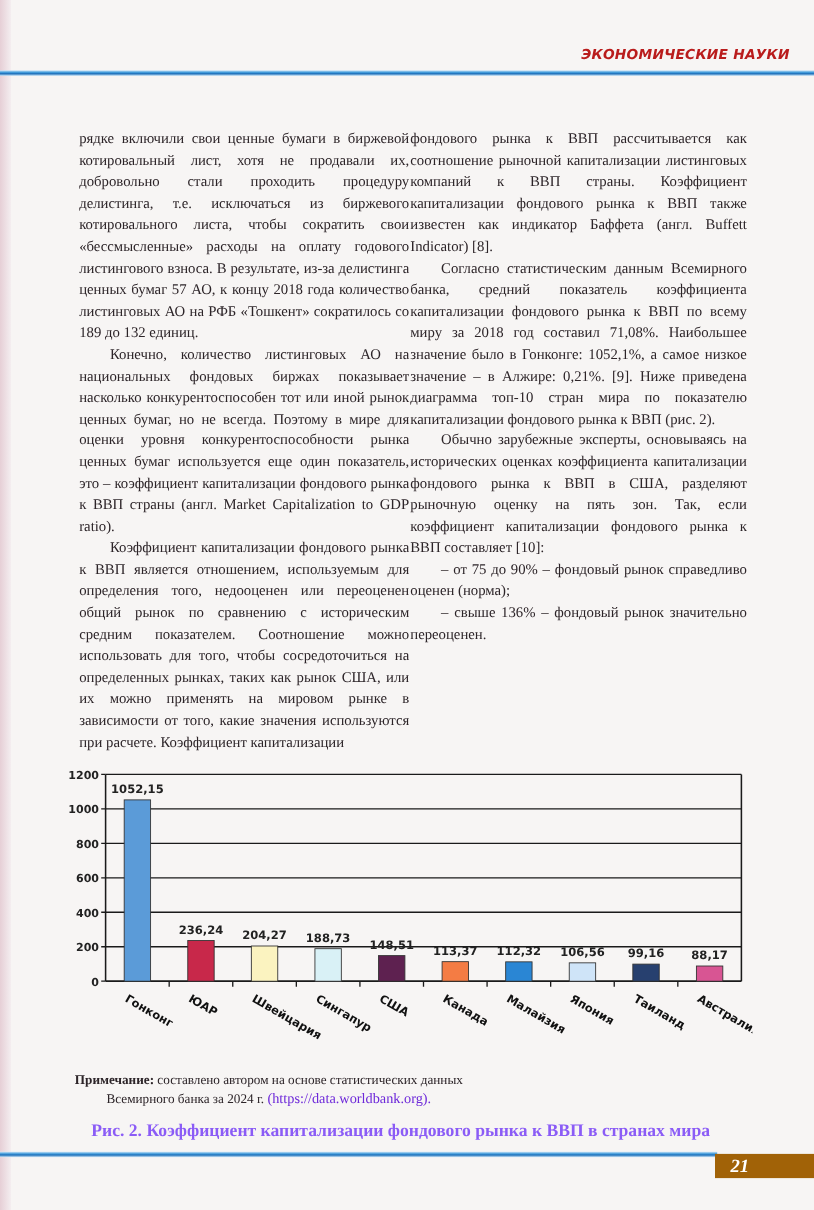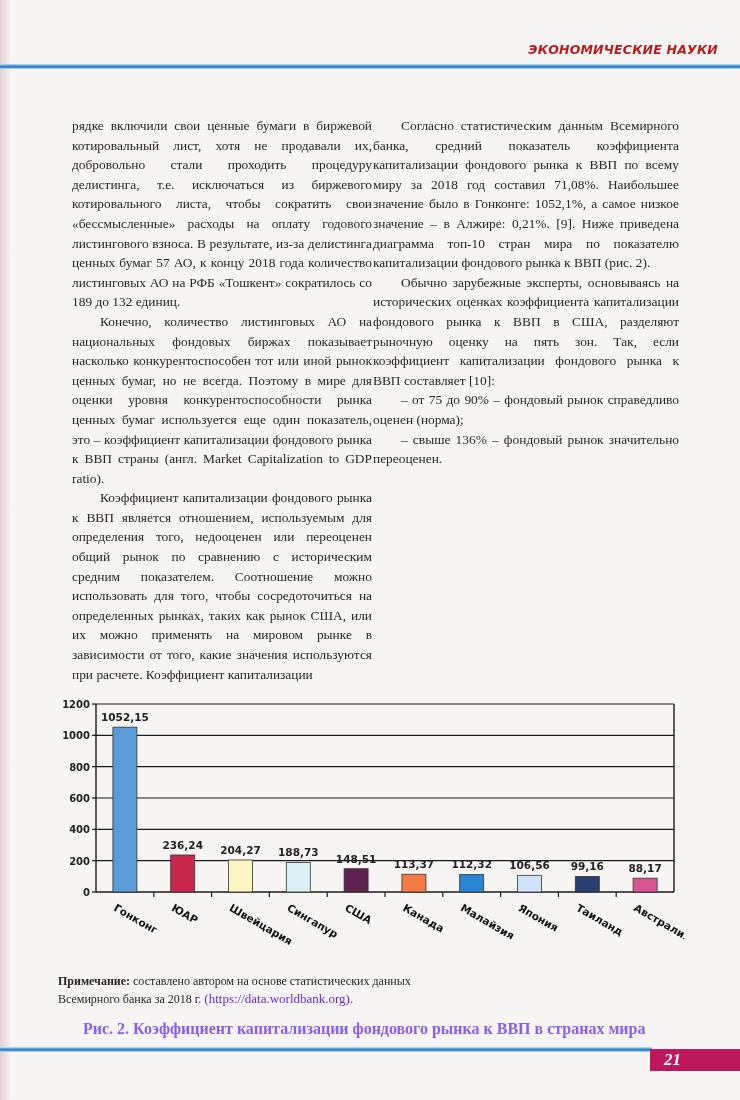--- a/index.html
+++ b/index.html
@@ -35,58 +35,59 @@
     .col-right { left: 373px; width: 306px; }
     .col p { margin: 0; }
     .col p.indent { text-indent: 28px; }
     .col p.list { text-indent: 28px; }
 
     .chart {
       position: absolute; left: 44px; top: 694px; width: 640px; height: 260px;
     }
     .chart svg { display: block; }
     .note {
-      position: absolute; left: 58px; top: 972px;
+      position: absolute; left: 68px; top: 972px;
       font-family: "Liberation Serif", "DejaVu Serif", serif;
-      font-size: 12px; line-height: 18px; color: #2c2428;
+      font-size: 12px; line-height: 18px; color: #2c2428; text-align: center;
     }
     .note .note-label { font-weight: bold; }
     .note .note-link { color: #6d28d9; font-size: 13px; }
     .caption {
       position: absolute; left: 83px; top: 1020px;
       font-family: "Liberation Serif", "DejaVu Serif", serif;
       font-weight: bold; font-size: 16px; color: #8b5cf6;
     }
     .foot-rule {
       position: absolute; left: 0; right: 88px; top: 1047px; height: 5px;
       background: linear-gradient(to bottom, #cfe7f8 0, #3a96d8 40%, #1e6fb8 60%, #cfe7f8 100%);
     }
     .page-num {
       position: absolute; right: 0; top: 1049px; width: 90px; height: 22px;
-      background: #be185d; color: #ffffff;
+      background: #a16207; color: #ffffff;
       font-family: "Liberation Serif", "DejaVu Serif", serif;
       font-style: italic; font-weight: bold; font-size: 17px;
       line-height: 22px; padding-left: 14px; box-sizing: border-box;
     }
   </style>
 </head>
 <body>
 
 <div class="left-shadow"></div>
 
 <div class="running-head">ЭКОНОМИЧЕСКИЕ НАУКИ</div>
 <div class="head-rule"></div>
 
 <div class="col col-left">
   <p>рядке включили свои ценные бумаги в биржевой котировальный лист, хотя не продавали их, добровольно стали проходить процедуру делистинга, т.е. исключаться из биржевого котировального листа, чтобы сократить свои «бессмысленные» расходы на оплату годового листингового взноса. В результате, из-за делистинга ценных бумаг 57 АО, к концу 2018 года количество листинговых АО на РФБ «Тошкент» сократилось со 189 до 132 единиц.</p>
   <p class="indent">Конечно, количество листинговых АО на национальных фондовых биржах показывает насколько конкурентоспособен тот или иной рынок ценных бумаг, но не всегда. Поэтому в мире для оценки уровня конкурентоспособности рынка ценных бумаг используется еще один показатель, это – коэффициент капитализации фондового рынка к ВВП страны (англ. Market Capitalization to GDP ratio).</p>
   <p class="indent">Коэффициент капитализации фондового рынка к ВВП является отношением, используемым для определения того, недооценен или переоценен общий рынок по сравнению с историческим средним показателем. Соотношение можно использовать для того, чтобы сосредоточиться на определенных рынках, таких как рынок США, или их можно применять на мировом рынке в зависимости от того, какие значения используются при расчете. Коэффициент капитализации</p>
 </div>
 
 <div class="col col-right">
+  <p>фондового рынка к ВВП рассчитывается как соотношение рыночной капитализации листинговых компаний к ВВП страны. Коэффициент капитализации фондового рынка к ВВП также известен как индикатор Баффета (англ. Buffett Indicator) [8].</p>
   <p class="indent">Согласно статистическим данным Всемирного банка, средний показатель коэффициента капитализации фондового рынка к ВВП по всему миру за 2018 год составил 71,08%. Наибольшее значение было в Гонконге: 1052,1%, а самое низкое значение – в Алжире: 0,21%. [9]. Ниже приведена диаграмма топ-10 стран мира по показателю капитализации фондового рынка к ВВП (рис. 2).</p>
   <p class="indent">Обычно зарубежные эксперты, основываясь на исторических оценках коэффициента капитализации фондового рынка к ВВП в США, разделяют рыночную оценку на пять зон. Так, если коэффициент капитализации фондового рынка к ВВП составляет [10]:</p>
   <p class="list">– от 75 до 90% – фондовый рынок справедливо оценен (норма);</p>
   <p class="list">– свыше 136% – фондовый рынок значительно переоценен.</p>
 </div>
 
 <div class="chart">
   <svg id="chart-svg" width="640" height="260">
       <line x1="52" x2="630" y1="198" y2="198" stroke="#1a1a1a" stroke-width="1.6"></line>
       <line x1="48" x2="52" y1="198" y2="198" stroke="#1a1a1a" stroke-width="1.2"></line>
@@ -148,19 +149,19 @@
       <text x="531.3" y="216" font-size="10.5" font-weight="bold" font-family="DejaVu Sans, sans-serif" fill="#111" transform="rotate(30 531.3 216)">Таиланд</text>
       <rect x="589.0999999999999" y="184.1867" width="24" height="13.813299999999998" fill="#d85593" stroke="#333" stroke-width="0.8"></rect>
       <text x="601.0999999999999" y="178.1867" text-anchor="middle" font-size="10.5" font-weight="bold" font-family="DejaVu Sans, sans-serif" fill="#222">88,17</text>
       <line x1="572.1999999999999" x2="572.1999999999999" y1="198" y2="203" stroke="#1a1a1a" stroke-width="1.2"></line>
       <text x="589.0999999999999" y="216" font-size="10.5" font-weight="bold" font-family="DejaVu Sans, sans-serif" fill="#111" transform="rotate(30 589.0999999999999 216)">Австралия</text>
     </svg>
 </div>
 
 <div class="note">
   <span class="note-label">Примечание:</span><span> составлено автором на основе статистических данных</span><br>
-  <span>Всемирного банка за 2018 г. </span><span class="note-link">(https://data.worldbank.org).</span>
+  <span>Всемирного банка за 2024 г. </span><span class="note-link">(https://data.worldbank.org).</span>
 </div>
 
 <div class="caption">Рис. 2. Коэффициент капитализации фондового рынка к ВВП в странах мира</div>
 
 <div class="foot-rule"></div>
 <div class="page-num">21</div>
 
 </body></html>

